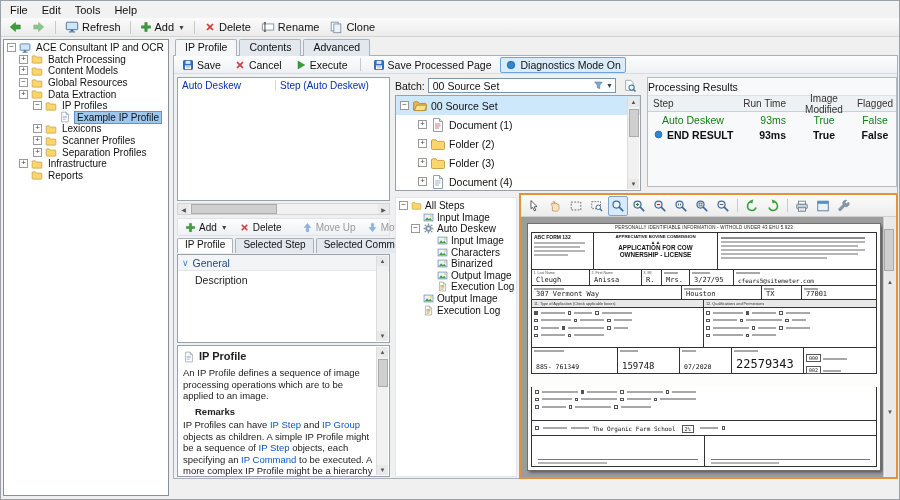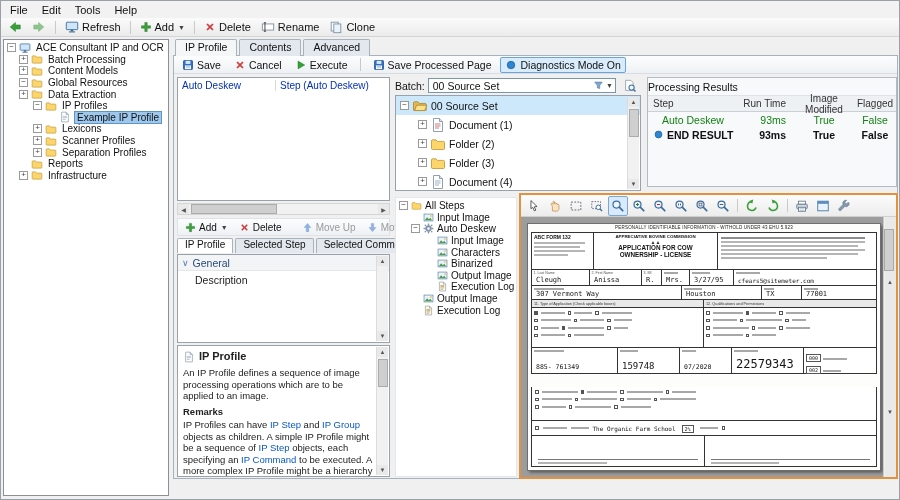--- a/index.html
+++ b/index.html
@@ -52,21 +52,21 @@
   .etab{padding:0 7px;border:1px solid #a8b2bd;border-bottom:none;background:#e3e8ee;margin-right:2px;border-radius:2px 2px 0 0;cursor:default}
   .etab.active{background:#fff}
   
   .prop-hdr{height:15px;background:#f2f4f6;display:flex;align-items:center;gap:4px;padding-left:4px;font-size:10.5px;color:#274b7a;border-bottom:1px solid #e3e6ea}
   .chev{color:#4a7bc0;font-size:9px}
   .prop-row{padding:3px 0 0 17px;font-size:10.5px;color:#222}
   
   .helpbody{position:absolute;left:2px;top:2px;right:14px;bottom:2px;font-size:9.5px;line-height:11.5px;padding:2px 2px 0 3px;color:#222}
   .htitle{display:flex;gap:4px;align-items:center;font-size:11px;font-weight:bold;margin:1px 0 4px}
   .helpbody p{margin:0 0 4px}
-  .remarks{font-weight:bold;margin:2px 0}
+  .remarks{font-weight:bold;margin:2px 12px}
   .lnk{color:#0b57c9;cursor:pointer}
   
   .stepspanel{position:absolute;left:394px;top:196px;width:122px;height:280px;background:#fff;border:1px solid #e3e6ea;box-sizing:border-box;padding-top:2px}
   .srow{display:flex;align-items:center;height:11.6px;font-size:10px;white-space:nowrap;padding-left:3px}
   .srow.lv1{padding-left:15px}.srow.lv2{padding-left:29px}
   
   .batchbar{position:absolute;left:394px;top:76px;width:246px;height:17px;display:flex;align-items:center;font-size:10.5px;gap:3px}
   .combo{flex:1;height:15px;background:#fff;border:1px solid #7a96ad;display:flex;align-items:center;justify-content:space-between;padding:0 2px 0 4px;box-sizing:border-box}
   .batchtree{left:394px;top:94px;width:246px;height:96px}
   .btrow{display:flex;align-items:center;height:19px;font-size:10.5px;padding-left:4px;white-space:nowrap}
@@ -442,32 +442,32 @@
         <span class="tlabel">Scanner Profiles</span>
       </div>
     <div class="trow lv2">
         <span class="exp plus"></span>
         <svg class="ic12 tico">
           <use href="#i-folder"></use>
         </svg>
         <span class="tlabel">Separation Profiles</span>
       </div>
     <div class="trow lv1">
+        <span class="exp plus"></span>
+        <svg class="ic12 tico">
+          <use href="#i-folder"></use>
+        </svg>
+        <span class="tlabel">Infrastructure</span>
+      </div>
+    <div class="trow lv1">
         <span class="exp none"></span>
         <svg class="ic12 tico">
           <use href="#i-folder"></use>
         </svg>
         <span class="tlabel">Reports</span>
-      </div>
-    <div class="trow lv1">
-        <span class="exp plus"></span>
-        <svg class="ic12 tico">
-          <use href="#i-folder"></use>
-        </svg>
-        <span class="tlabel">Infrastructure</span>
       </div>
   </div>
 
   <div class="tabpage"></div>
   <div class="dtabs">
     <span class="dtab active">IP Profile</span>
     <span class="dtab">Contents</span>
     <span class="dtab">Advanced</span>
   </div>
 

